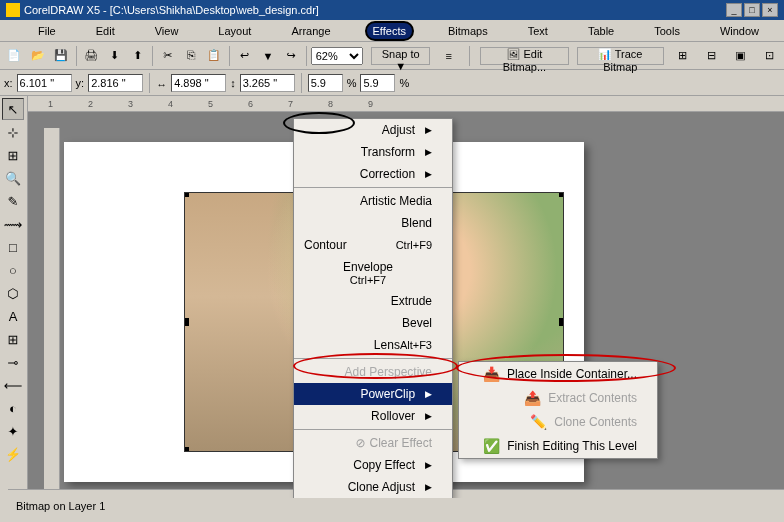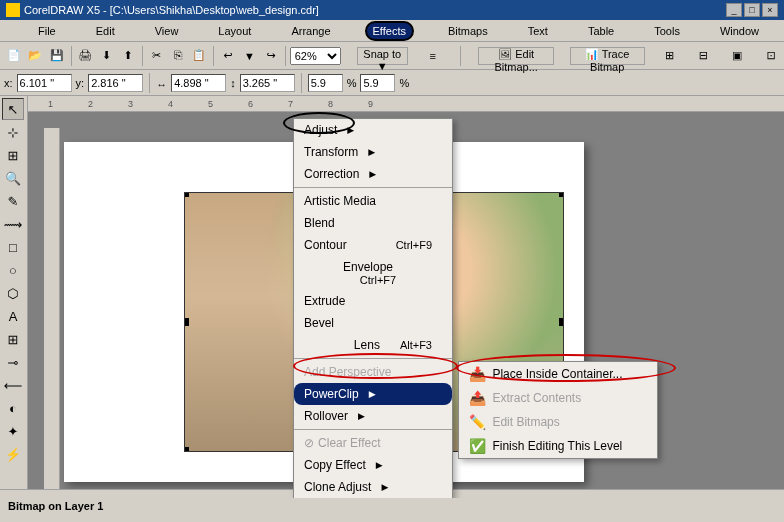--- a/index.html
+++ b/index.html
@@ -252,73 +252,70 @@
       box-shadow: 3px 3px 6px rgba(0,0,0,0.3);
       z-index: 100;
       min-width: 160px;
     }
     .dropdown-item {
       padding: 4px 20px 4px 10px;
       font-size: 12px;
       cursor: pointer;
       display: flex;
       align-items: center;
-      justify-content: flex-start;
+      justify-content: flex-end;
       white-space: nowrap;
       color: #000;
     }
     .dropdown-item.active {
       background: #0a246a;
       color: white;
-      border-radius: 8px;
     }
     .dropdown-item.disabled {
       color: #a0a0a0;
       cursor: default;
     }
     .dropdown-sep {
       height: 1px;
       background: #a0a0a0;
       margin: 2px 0;
     }
     .has-submenu::after {
       content: '▶';
       font-size: 9px;
       margin-left: 10px;
     }
     .shortcut {
       font-size: 11px;
-      margin-left: 20px;
       color: inherit;
     }
 
     
     .sub-dropdown {
       position: absolute;
       background: #f0ede8;
       border: 1px solid #888;
       box-shadow: 3px 3px 6px rgba(0,0,0,0.3);
       z-index: 101;
       min-width: 200px;
     }
 
     
     .status-bar {
       position: absolute;
       bottom: 0;
-      left: 0;
+      left: 8px;
       right: 0;
       height: 24px;
       background: #d4d0c8;
       border-top: 1px solid #a0a0a0;
       display: flex;
       align-items: center;
       padding: 16px 8px;
       font-size: 11px;
-      font-weight: bold;
     }
 
     
     .oval-highlight {
       position: absolute;
       border: 2.5px solid #000;
       border-radius: 50%;
       pointer-events: none;
       z-index: 200;
     }
@@ -377,21 +374,21 @@
   <div class="toolbar-sep"></div>
   <div class="toolbar-btn">✂</div>
   <div class="toolbar-btn">⎘</div>
   <div class="toolbar-btn">📋</div>
   <div class="toolbar-sep"></div>
   <div class="toolbar-btn">↩</div>
   <div class="toolbar-btn">▼</div>
   <div class="toolbar-btn">↪</div>
   <div class="toolbar-sep"></div>
 
-  <div style="margin-left:auto; display:flex; align-items:center; gap:16px;">
+  <div style="margin-left:auto; display:flex; align-items:center; gap:8px;">
     <select class="zoom-select">
       <option>62%</option>
       <option>50%</option>
       <option>75%</option>
       <option>100%</option>
     </select>
     <button class="snap-btn">Snap to ▼</button>
     <div class="toolbar-btn">≡</div>
     <div class="toolbar-sep"></div>
     <button class="snap-btn">
@@ -545,21 +542,21 @@
       <div class="dropdown-item" style="display:flex;align-items:center;gap:6px;">
         <span style="font-size:14px;">📥</span>
         <span>Place Inside Container...</span>
       </div>
       <div class="dropdown-item disabled" style="display:flex;align-items:center;gap:6px;">
         <span style="font-size:14px;">📤</span>
         <span>Extract Contents</span>
       </div>
       <div class="dropdown-item disabled" style="display:flex;align-items:center;gap:6px;">
         <span style="font-size:14px;">✏️</span>
-        <span>Edit Bitmaps</span>
+        <span>Clone Contents</span>
       </div>
       <div class="dropdown-item" style="display:flex;align-items:center;gap:6px;">
         <span style="font-size:14px;">✅</span>
         <span>Finish Editing This Level</span>
       </div>
     </div>
 
     <div class="oval-highlight" style="top: 16px; left: 255px; width: 72px; height: 22px; border-color: #000; border-width: 2.5px;"></div>
 
     <div class="red-oval" style="top: 257px; left: 265px; width: 165px; height: 26px;"></div>

